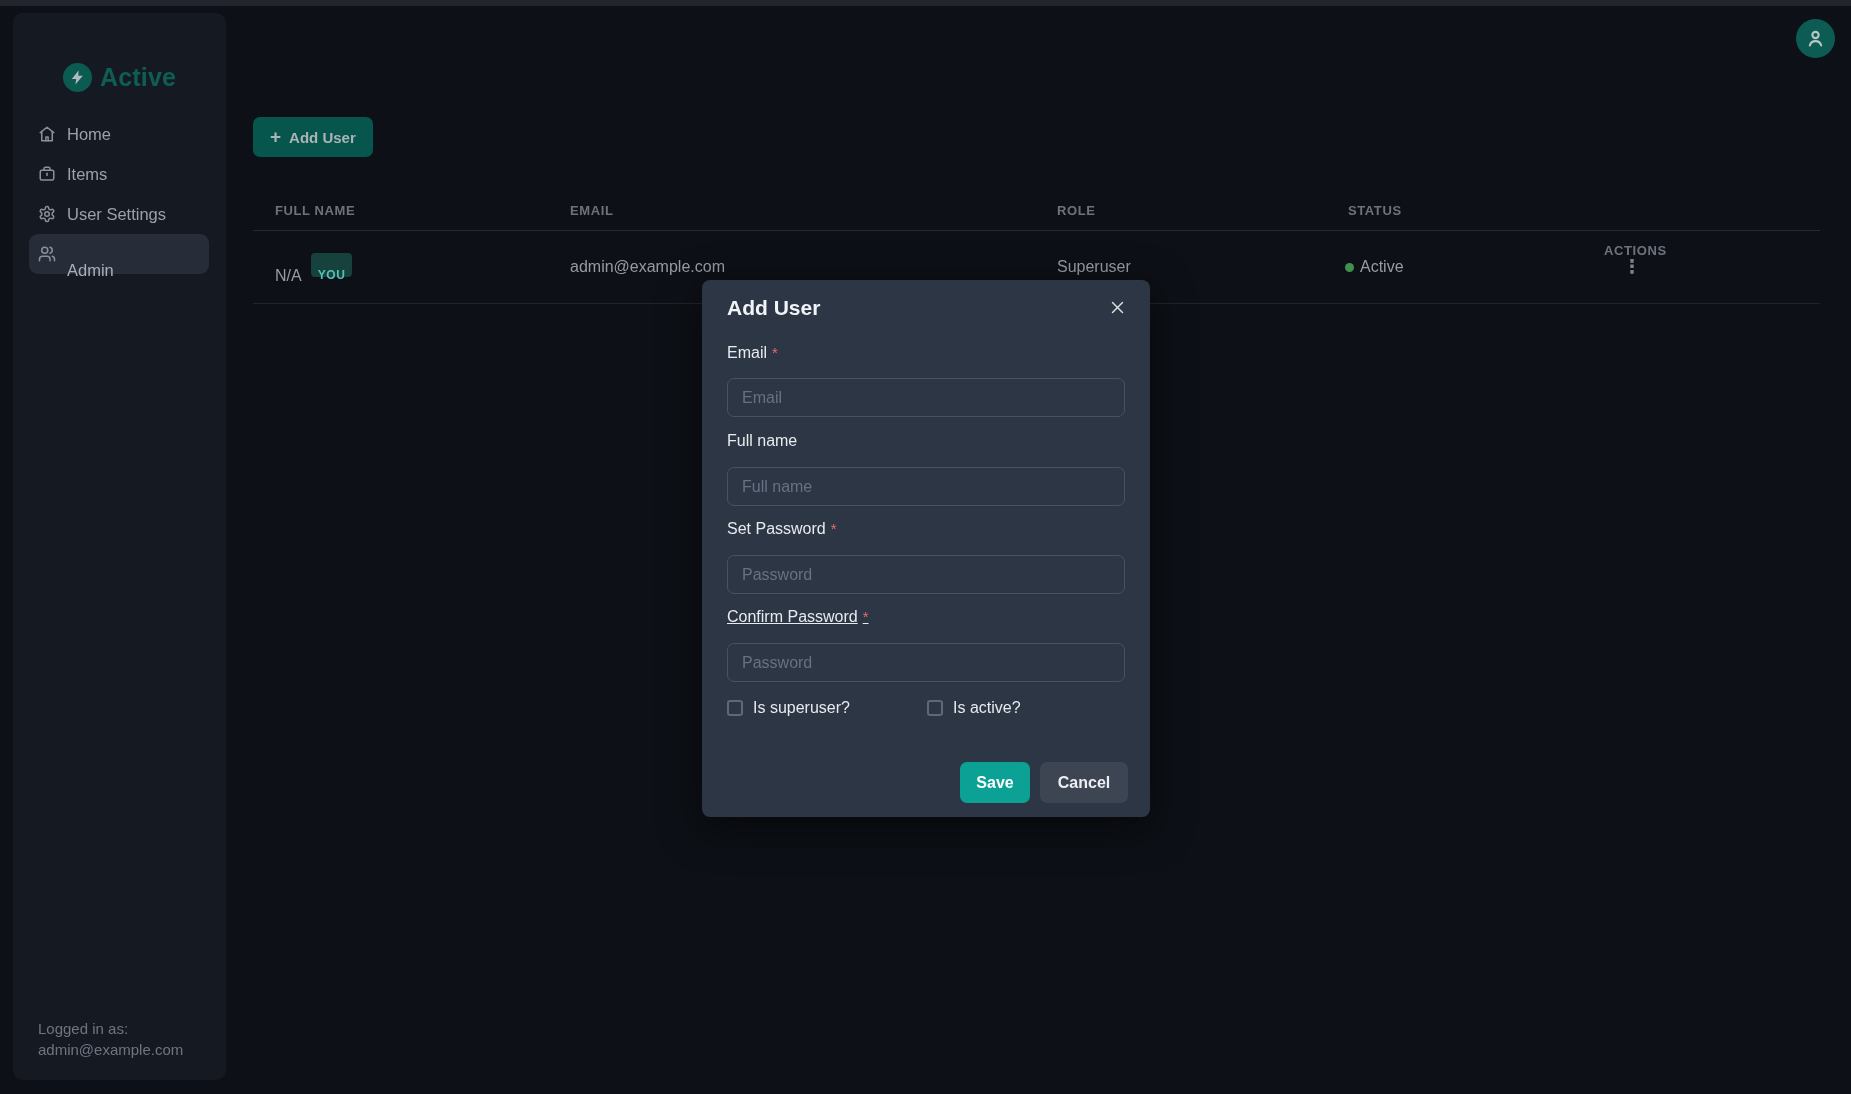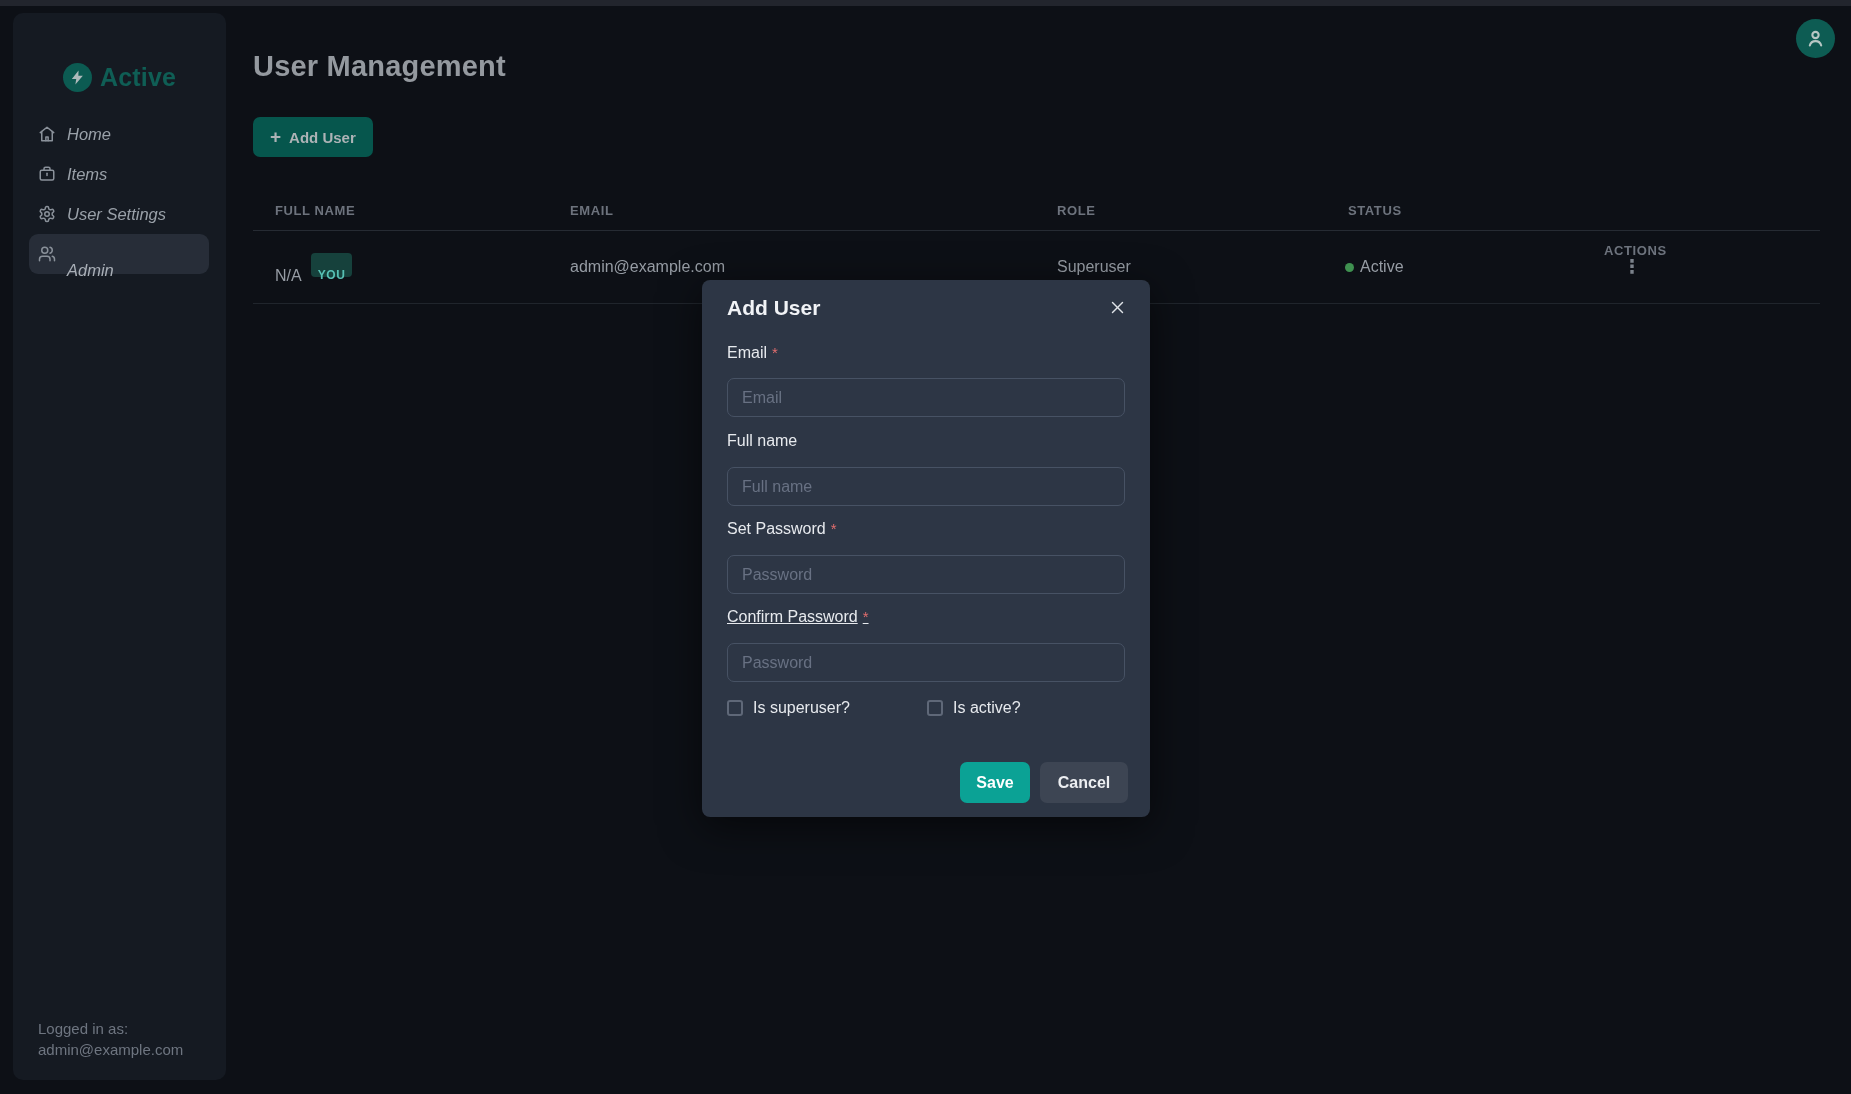--- a/index.html
+++ b/index.html
@@ -30,21 +30,21 @@
     width: 29px; height: 29px; border-radius: 50%;
     background: #0c5b52; display: flex; align-items: center; justify-content: center;
   }
   .logo-circle svg { width: 17px; height: 17px; }
   .logo-text { font-size: 25px; font-weight: 600; color: #0f5e55; letter-spacing: 0.2px; }
 
   .nav { position: absolute; left: 0; top: 101px; width: 213px; }
   .nav-item {
     height: 40px; margin: 0 17px 0 16px; padding-left: 9px;
     display: flex; align-items: center; gap: 11px;
-    border-radius: 9px; cursor: pointer; font-style: italic;
+    border-radius: 9px; cursor: pointer;
   }
   .nav-item.active { background: #272d38; }
   .nav-item .nav-icon { width: 18px; height: 18px; color: #8a919a; display: flex; }
   .nav-item .nav-icon svg { width: 18px; height: 18px; }
   .nav-label { font-size: 16.5px; color: #9aa1a9; }
   .nav-item.active .nav-label { color: #a9afb7; margin-top: 32px; }
 
   .sidebar-footer {
     position: absolute; left: 25px; top: 1005px;
     font-size: 15px; color: #6e7580; line-height: 21px;
@@ -223,21 +223,20 @@
 
   <button class="avatar-btn">
     <span style="display:flex">
       <svg viewBox="0 0 24 24" fill="none" stroke="#b7c7c4" stroke-width="2.4" stroke-linecap="round" stroke-linejoin="round" width="21" height="21">
           <circle cx="12" cy="8" r="3.6"></circle>
           <path d="M5.5 20c.8-3.2 3.3-5 6.5-5s5.7 1.8 6.5 5"></path>
         </svg>
     </span>
   </button>
 
-  <h1 class="page-title">User Management</h1>
 
   <button class="add-user-btn">
     <span class="plus">+</span>
     <span>Add User</span>
   </button>
 
   <div class="table">
     <span class="th col-0">FULL NAME</span>
     <span class="th col-1">EMAIL</span>
     <span class="th col-2">ROLE</span>

